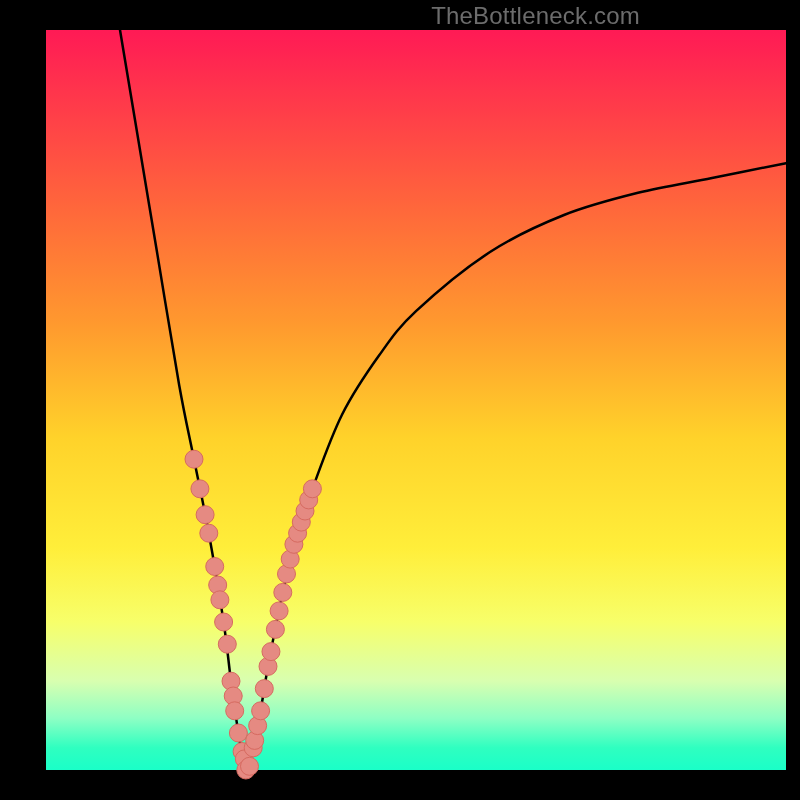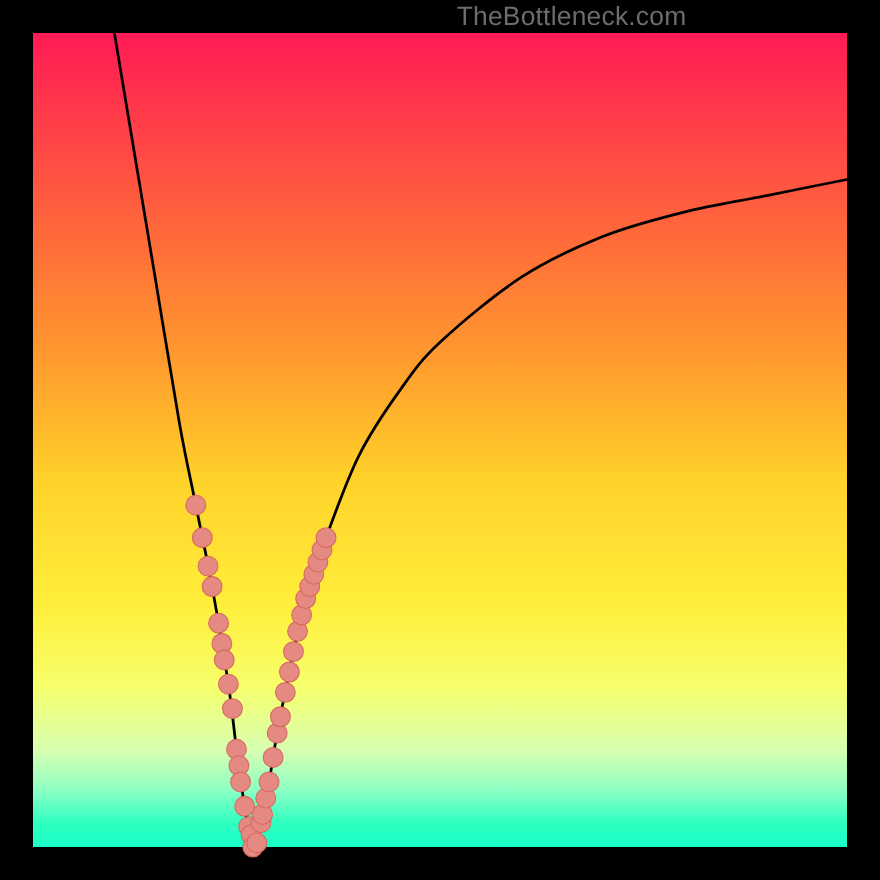--- a/index.html
+++ b/index.html
@@ -9,20 +9,21 @@
     height: 800px;
     overflow: hidden;
     font-family: Arial, Helvetica, sans-serif;
     background: #000;
   }
   .frame {
     position: relative;
     width: 634px;
     height: 800px;
     background: #000;
+    margin-left: 16px;
   }
   .plot-area {
     position: absolute;
     left: 30px;
     top: 30px;
     width: 740px;
     height: 740px;
     background: linear-gradient(
       to bottom,
       #ff1a55 0%,

